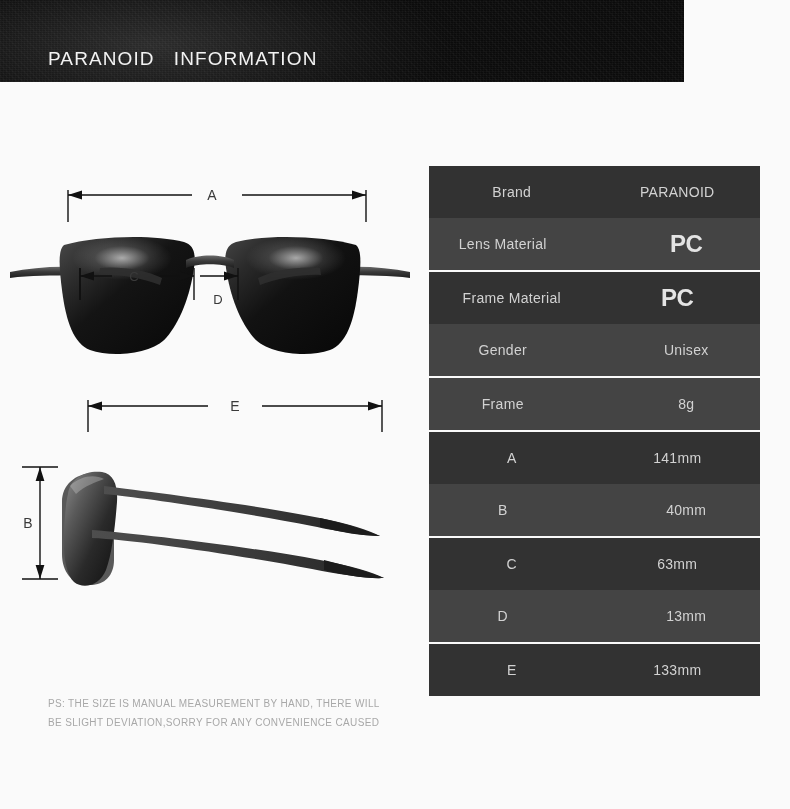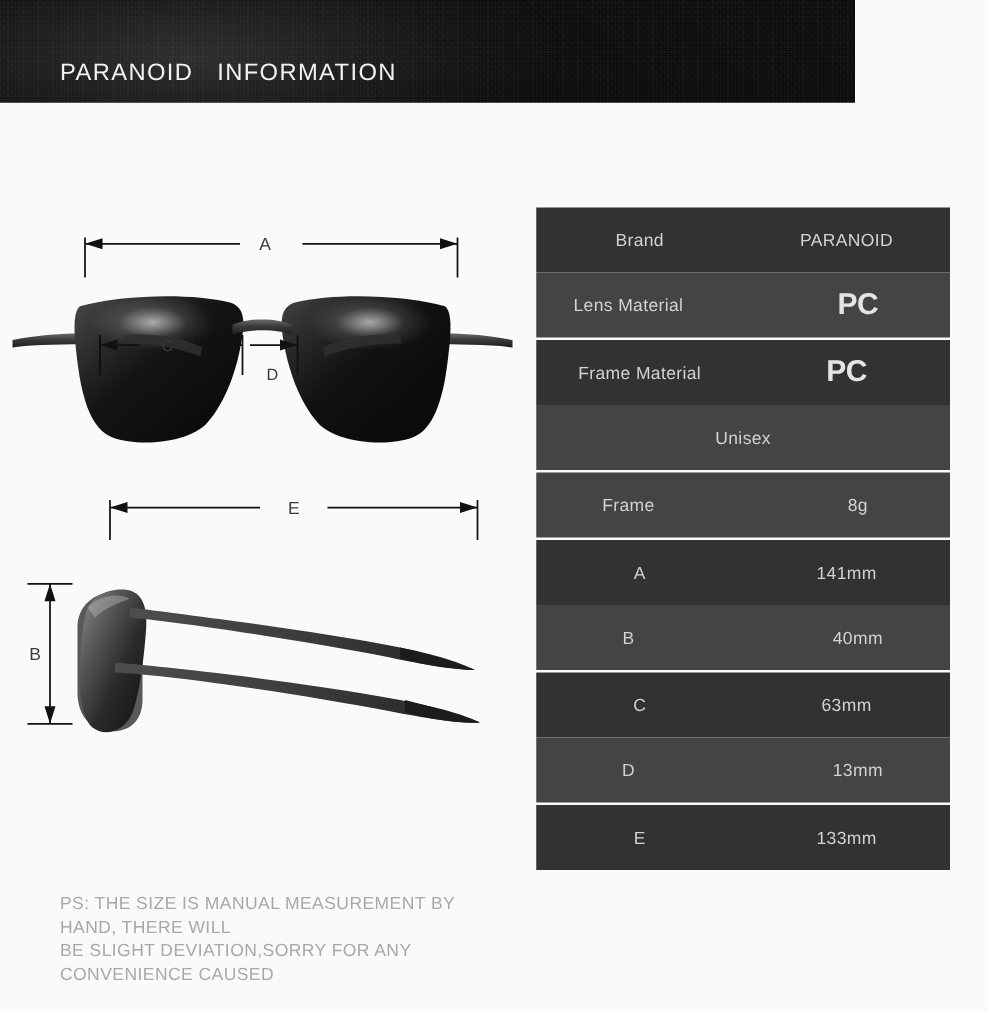--- a/index.html
+++ b/index.html
@@ -52,23 +52,23 @@
     left: 0;
     top: 82px;
     width: 420px;
     height: 727px;
   }
   .fig-svg { display: block; }
 
   .note {
     position: absolute;
     left: 48px;
-    top: 631px;
+    top: 612px;
     width: 340px;
-    font-size: 14px;
+    font-size: 10px;
     line-height: 19px;
     letter-spacing: .35px;
     color: #a8a8a8;
     white-space: pre-line;
   }
 
   
   .spec-table {
     position: absolute;
     left: 429px;
@@ -261,20 +261,21 @@
       <div class="spec-val emphasis">PC</div>
     </div>
   </div>
 
   <div class="spec-group">
     <div class="spec-row shade-a">
       <div class="spec-key">Frame Material</div>
       <div class="spec-val emphasis">PC</div>
     </div>
     <div class="spec-row shade-b">
+      <div class="spec-key">Gender</div>
       <div class="spec-val">Unisex</div>
     </div>
   </div>
 
   <div class="spec-group">
     <div class="spec-row shade-b">
       <div class="spec-key">Frame</div>
       <div class="spec-val">8g</div>
     </div>
   </div>

